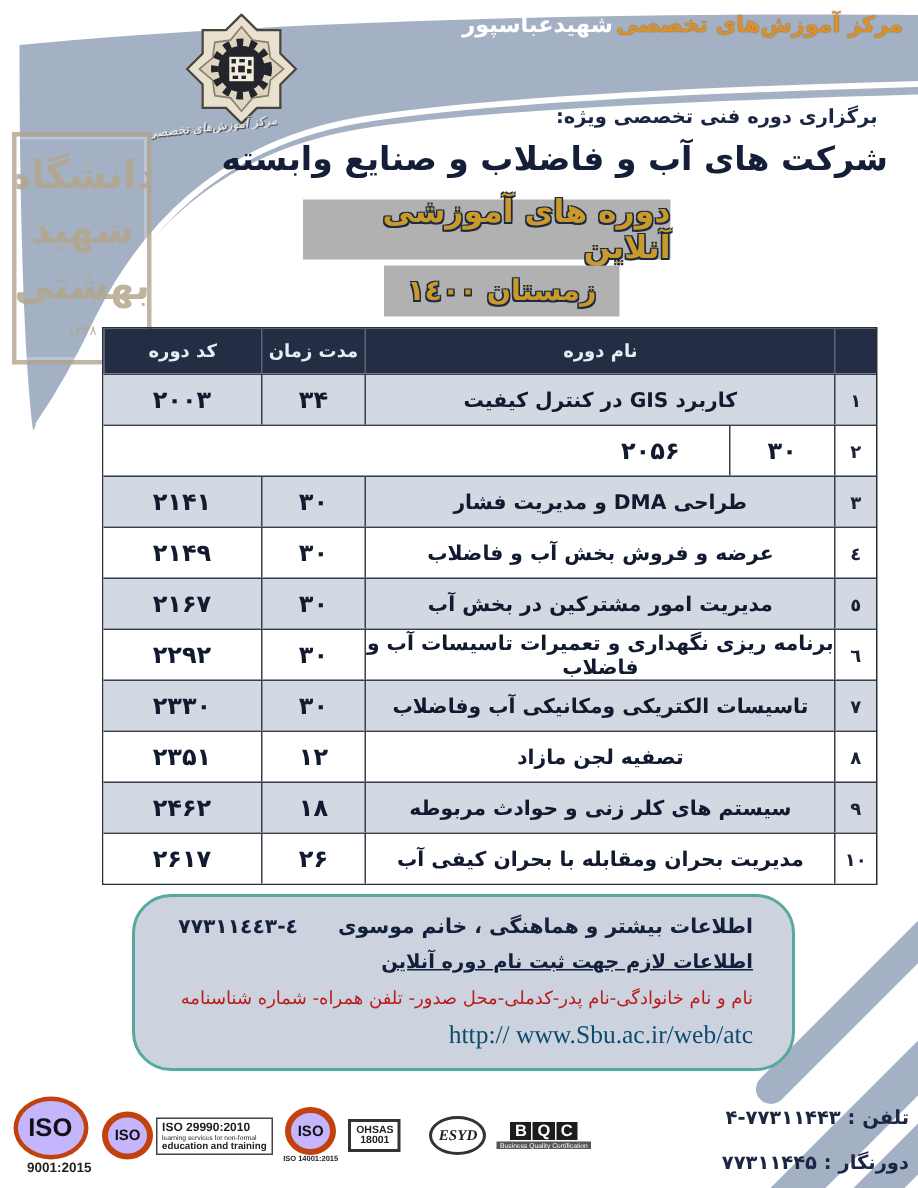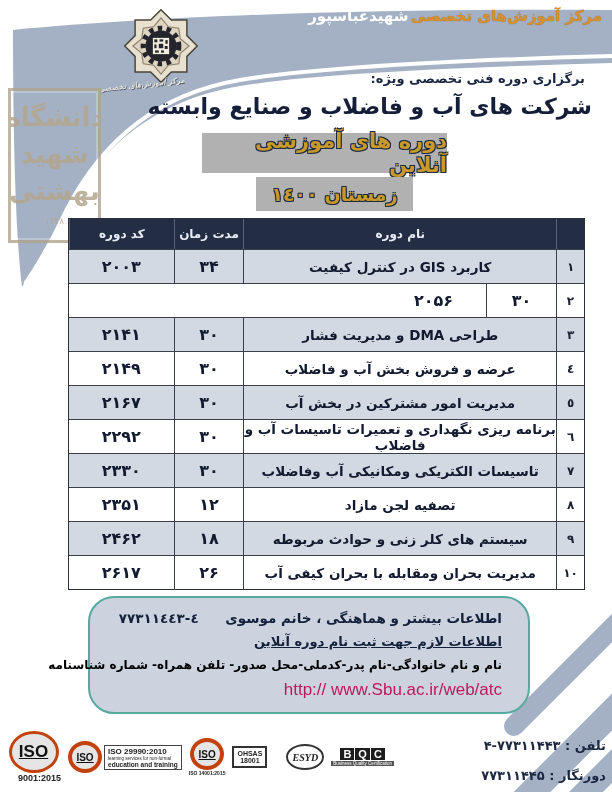--- a/index.html
+++ b/index.html
@@ -52,35 +52,35 @@
   .tbody .trow:nth-child(odd){background:#d3d9e3;}
   .tbody .trow:nth-child(even){background:#ffffff;}
 
   
   .contact{top:596px;left:88px;width:442px;height:118px;background:#ccd3df;border:2px solid #55a99e;
            border-radius:26px;box-sizing:border-box;display:flex;flex-direction:column;
            justify-content:space-evenly;align-items:flex-start;direction:rtl;padding:4px 26px;}
   .contact .l1{font-size:13.5px;font-weight:bold;color:#13203c;}
   .contact .l1 .ph{margin-right:22px;unicode-bidi:embed;}
   .contact .l2{font-size:13px;font-weight:bold;color:#13203c;text-decoration:underline;}
-  .contact .l3{font-size:12px;font-weight:bold;color:#000000;white-space:nowrap;}
-  .contact .url{font-family:Liberation Sans, sans-serif;font-size:17px;color:#be185d;
+  .contact .l3{font-size:12px;font-weight:normal;color:#b91c1c;white-space:nowrap;}
+  .contact .url{font-family:Liberation Serif, serif;font-size:17px;color:#0c4a6e;
                 direction:ltr;text-decoration:none;}
 
   
   .phones{right:6px;direction:rtl;font-size:13px;font-weight:bold;color:#1b2742;white-space:nowrap;}
   .tel{top:738px;}
   .fax{top:768px;}
   .num{unicode-bidi:embed;direction:ltr;display:inline-block;}
 
   
   .certs{left:6px;top:731px;display:flex;align-items:center;gap:7px;}
   .badge{display:flex;flex-direction:column;align-items:center;color:#222;}
   .iso-circle{border:4px solid #c2410c;border-radius:50%;display:flex;align-items:center;justify-content:center;
-              font-weight:bold;background:#e5e5e5;color:#111;font-family:"Liberation Sans",sans-serif;text-decoration:underline;}
+              font-weight:bold;background:#c4b5fd;color:#111;font-family:"Liberation Sans",sans-serif;}
   .big-iso .iso-circle{width:44px;height:36px;font-size:17px;border-width:3px;}
   .big-iso .detail{font-size:9px;font-weight:bold;font-family:"Liberation Sans",sans-serif;margin-left:12px;}
   .sm .iso-circle{width:26px;height:24px;font-size:10px;}
   .sm .detail{font-size:5px;font-weight:bold;font-family:"Liberation Sans",sans-serif;}
   .b2{flex-direction:row;gap:2px;align-items:center;}
   .b2 .box{border:1px solid #444;background:#fff;padding:1px 3px;text-align:left;
            font-family:"Liberation Sans",sans-serif;}
   .b2 .box .t1{font-size:8px;font-weight:bold;}
   .b2 .box .t2{font-size:4.5px;}
   .b2 .box .t3{font-size:6.5px;font-weight:bold;}

